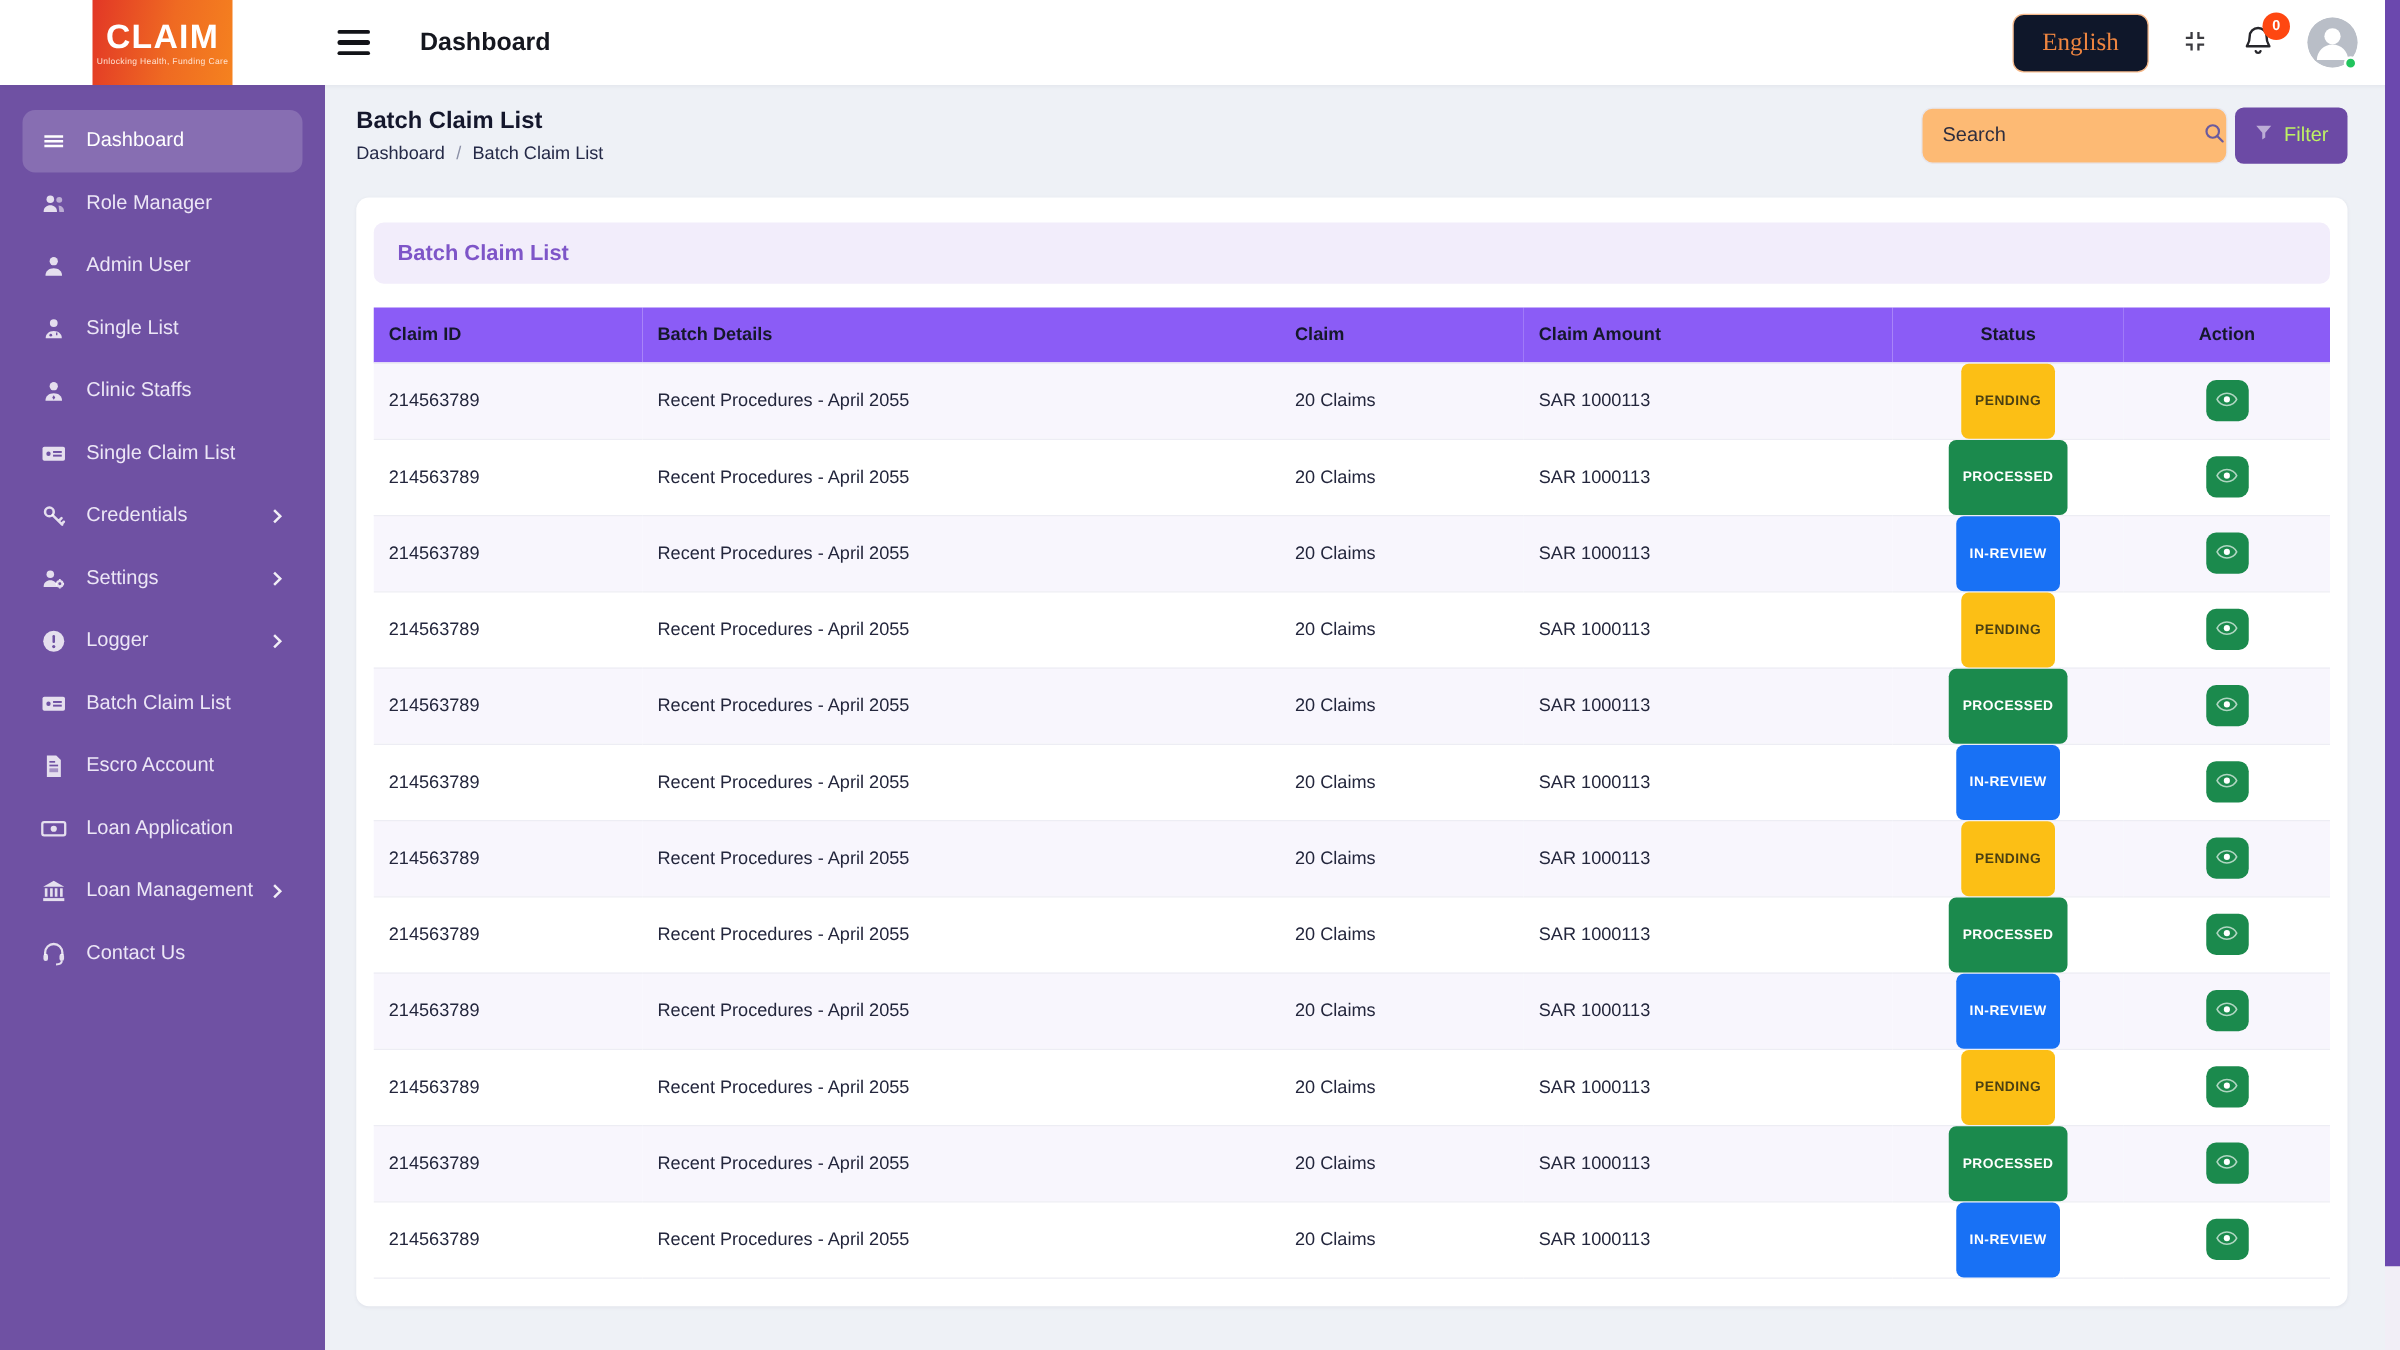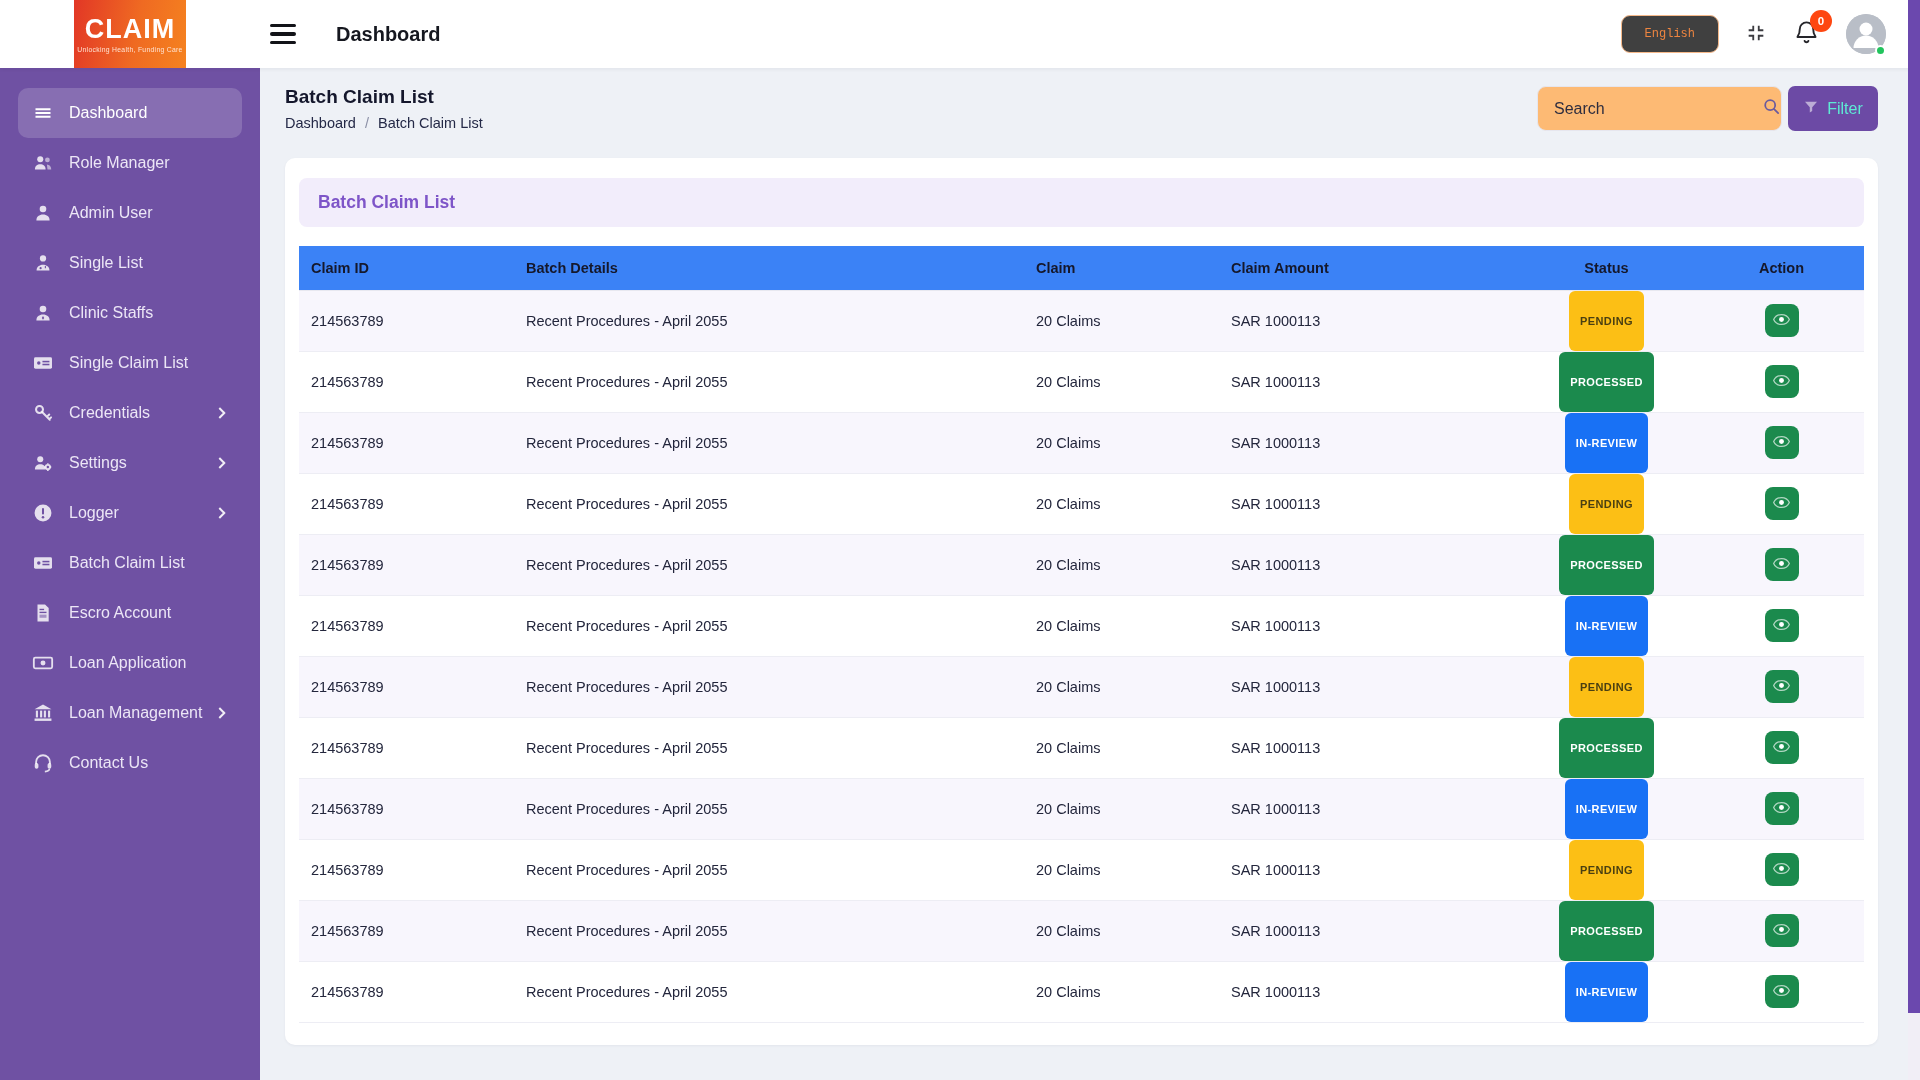--- a/index.html
+++ b/index.html
@@ -10,22 +10,22 @@
             display:flex; align-items:center; z-index:30; box-shadow:0 1px 4px rgba(30,30,60,.07); }
   .logo { margin-left:74px; width:112px; height:68px; background:linear-gradient(100deg,#e23726 0%,#ef6a22 55%,#f5821f 100%);
           display:flex; flex-direction:column; align-items:center; justify-content:center; }
   .logo-word { color:#fff; font-weight:800; font-size:27px; letter-spacing:1px; line-height:1; }
   .logo-tag  { color:#ffe3d2; font-size:6.8px; letter-spacing:.3px; margin-top:3px; white-space:nowrap; }
   .hamburger { margin-left:84px; width:30px; height:24px; background:none; border:none; cursor:pointer;
                display:flex; flex-direction:column; justify-content:space-between; padding:2px 0; }
   .hamburger span { display:block; width:26px; height:3.2px; background:#121318; border-radius:2px; }
   .topbar-title { margin-left:36px; font-size:20px; font-weight:600; color:#15171f; }
   .topbar-right { margin-left:auto; display:flex; align-items:center; gap:26px; padding-right:34px; }
-  .btn-english { background:#404040; border:1.6px solid #f6b98a; color:#ee8540; font-size:12px;
-                 padding:11px 23px; border-radius:9px; cursor:pointer; font-family:Liberation Mono, monospace; }
+  .btn-english { background:#0f172a; border:1.6px solid #f6b98a; color:#ee8540; font-size:20px;
+                 padding:11px 23px; border-radius:9px; cursor:pointer; font-family:Liberation Serif, serif; }
   .icon-btn { background:none; border:none; cursor:pointer; display:flex; align-items:center; justify-content:center; position:relative; }
   .bell-badge { position:absolute; top:-9px; right:-12px; min-width:22px; height:22px; border-radius:50%;
                 background:#fe4711; color:#fff; font-size:11.5px; font-weight:700; display:flex; align-items:center; justify-content:center; }
   .avatar { width:40px; height:40px; border-radius:50%; background:#b9bec7; position:relative; cursor:pointer;
             display:flex; align-items:center; justify-content:center; overflow:visible; }
   .avatar svg { border-radius:50%; }
   .avatar-dot { position:absolute; right:0px; bottom:-2px; width:11px; height:11px; border-radius:50%;
                 background:#21c45d; border:2px solid #fff; }
 
   
@@ -44,29 +44,29 @@
   .page-header { display:flex; align-items:flex-start; }
   .page-title { font-size:19px; font-weight:800; color:#14172c; }
   .breadcrumb { margin-top:7px; font-size:14.5px; color:#242947; display:flex; gap:9px; }
   .breadcrumb .sep { color:#8b90a6; }
   .breadcrumb a { color:#242947; text-decoration:none; cursor:pointer; }
   .header-actions { margin-left:auto; display:flex; align-items:center; gap:6px; }
   .search-box { width:245px; height:45px; background:#fdba74; border:1px solid #e6e6ee; border-radius:9px;
                 display:flex; align-items:center; padding:0 12px 0 16px; }
   .search-box input { border:none; outline:none; flex:1; font-size:16px; color:#23263c; font-family:inherit; background:transparent; }
   .search-box input::placeholder { color:#23263c; opacity:.95; }
-  .btn-filter { width:90px; height:45px; background:#6c4aa5; color:#5eead4; border:none; border-radius:7px;
+  .btn-filter { width:90px; height:45px; background:#6c4aa5; color:#bef264; border:none; border-radius:7px;
                 font-size:16px; display:flex; align-items:center; justify-content:center; gap:8px; cursor:pointer; font-family:inherit; }
 
   
   .card { margin-top:27px; background:#fff; border-radius:10px; padding:20px 14px 22px; box-shadow:0 1px 3px rgba(25,25,60,.05); }
   .card-band { background:#f2edfb; border-radius:8px; height:49px; display:flex; align-items:center; padding:0 19px; }
   .card-band h3 { color:#7e55c8; font-size:17.5px; font-weight:600; }
   table { width:100%; border-collapse:collapse; margin-top:19px; table-layout:fixed; }
-  thead th { height:44px; background:#3b82f6; text-align:left; font-size:14.5px; font-weight:700; color:#15182b;
+  thead th { height:44px; background:#8b5cf6; text-align:left; font-size:14.5px; font-weight:700; color:#15182b;
              padding:0 12px; border-bottom:1px solid #e8e8f0; }
   thead th.center { text-align:center; }
   tbody td { height:56px; font-size:14.5px; color:#23263c; padding:0 12px; border-bottom:1px solid #ededf4; }
   tbody tr:nth-child(odd) { background:#f8f6fd; }
   td.center { text-align:center; }
   .badge { display:inline-block; padding:24px 11px; border-radius:6px; font-size:11px; font-weight:700; letter-spacing:.4px; }
   .eye-btn { width:34px; height:33px; border:none; border-radius:8px; background:#1b8a4d; cursor:pointer;
              display:inline-flex; align-items:center; justify-content:center; }
 
   

